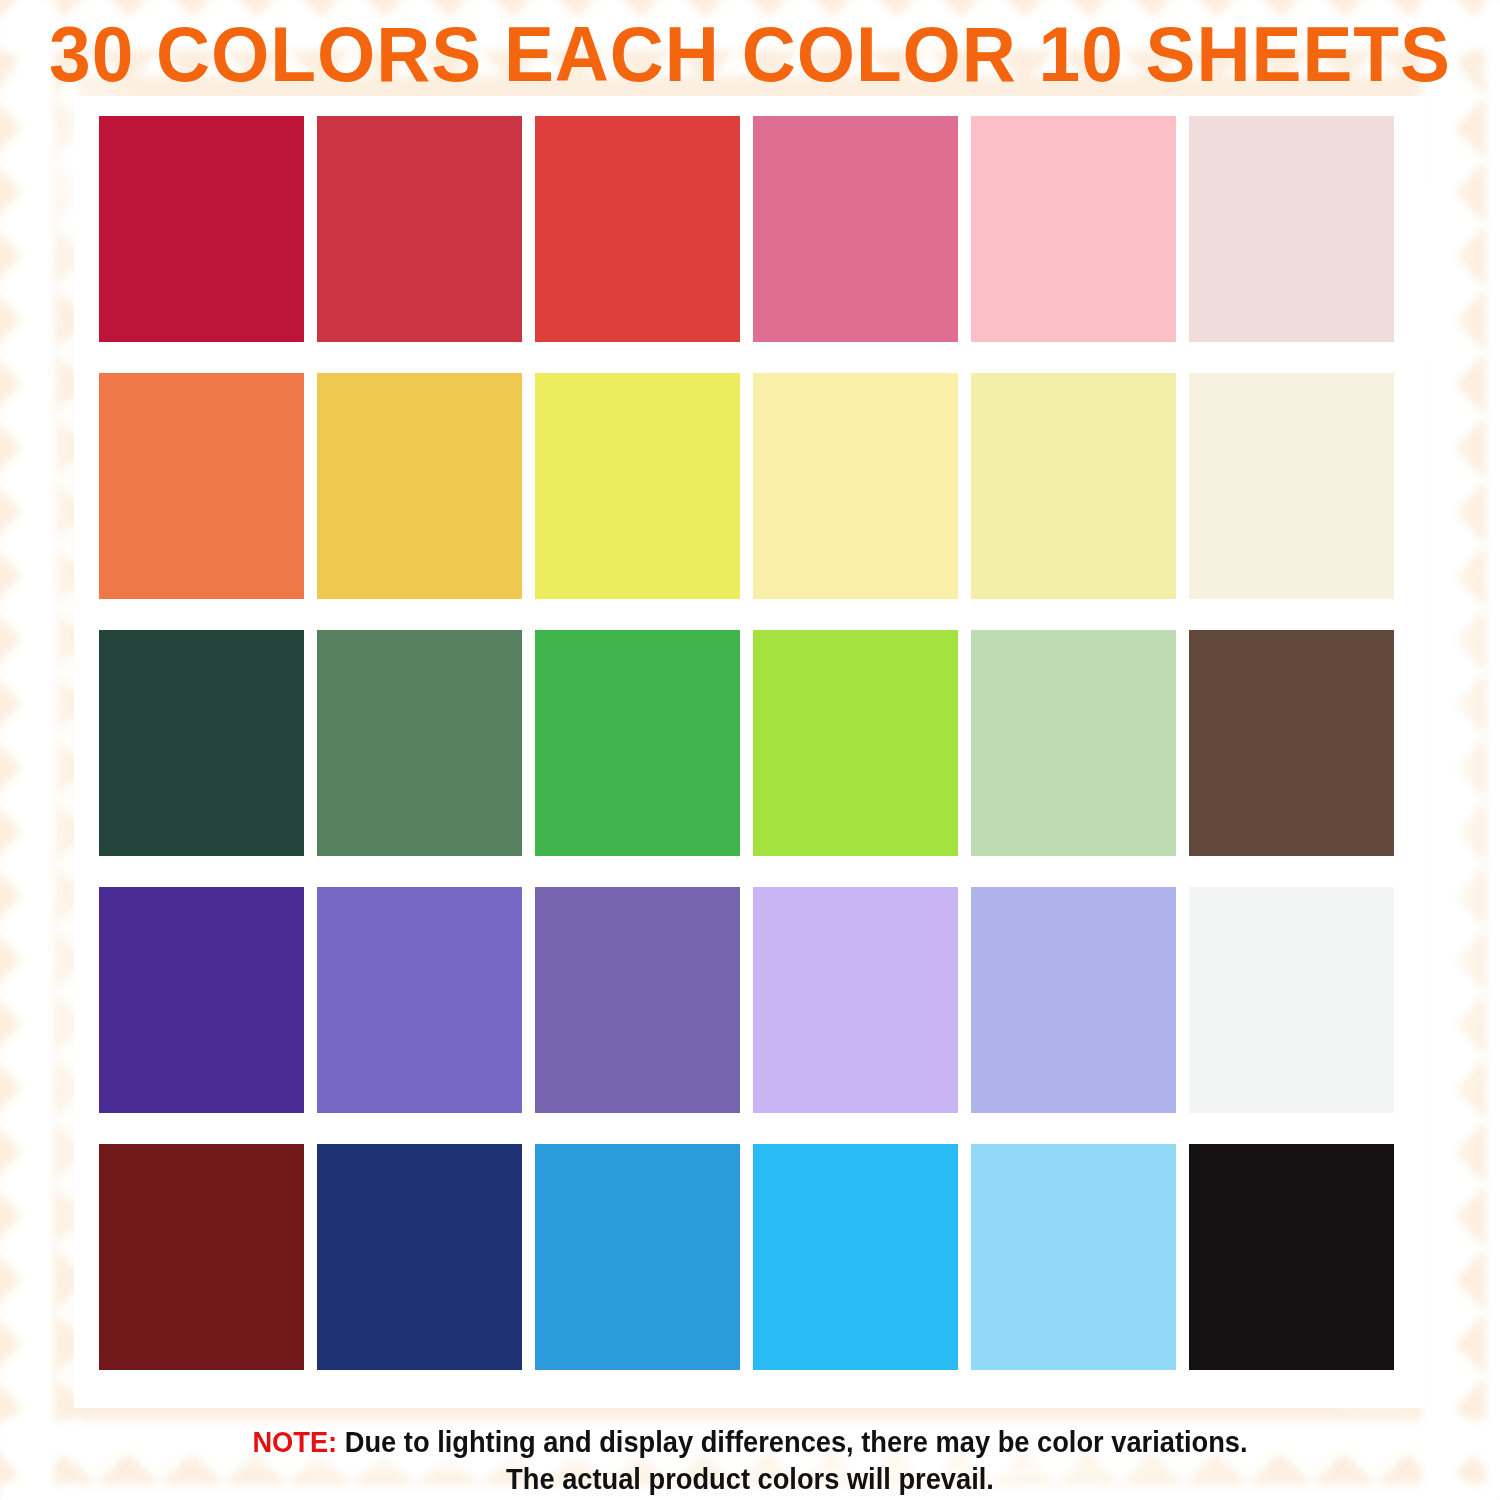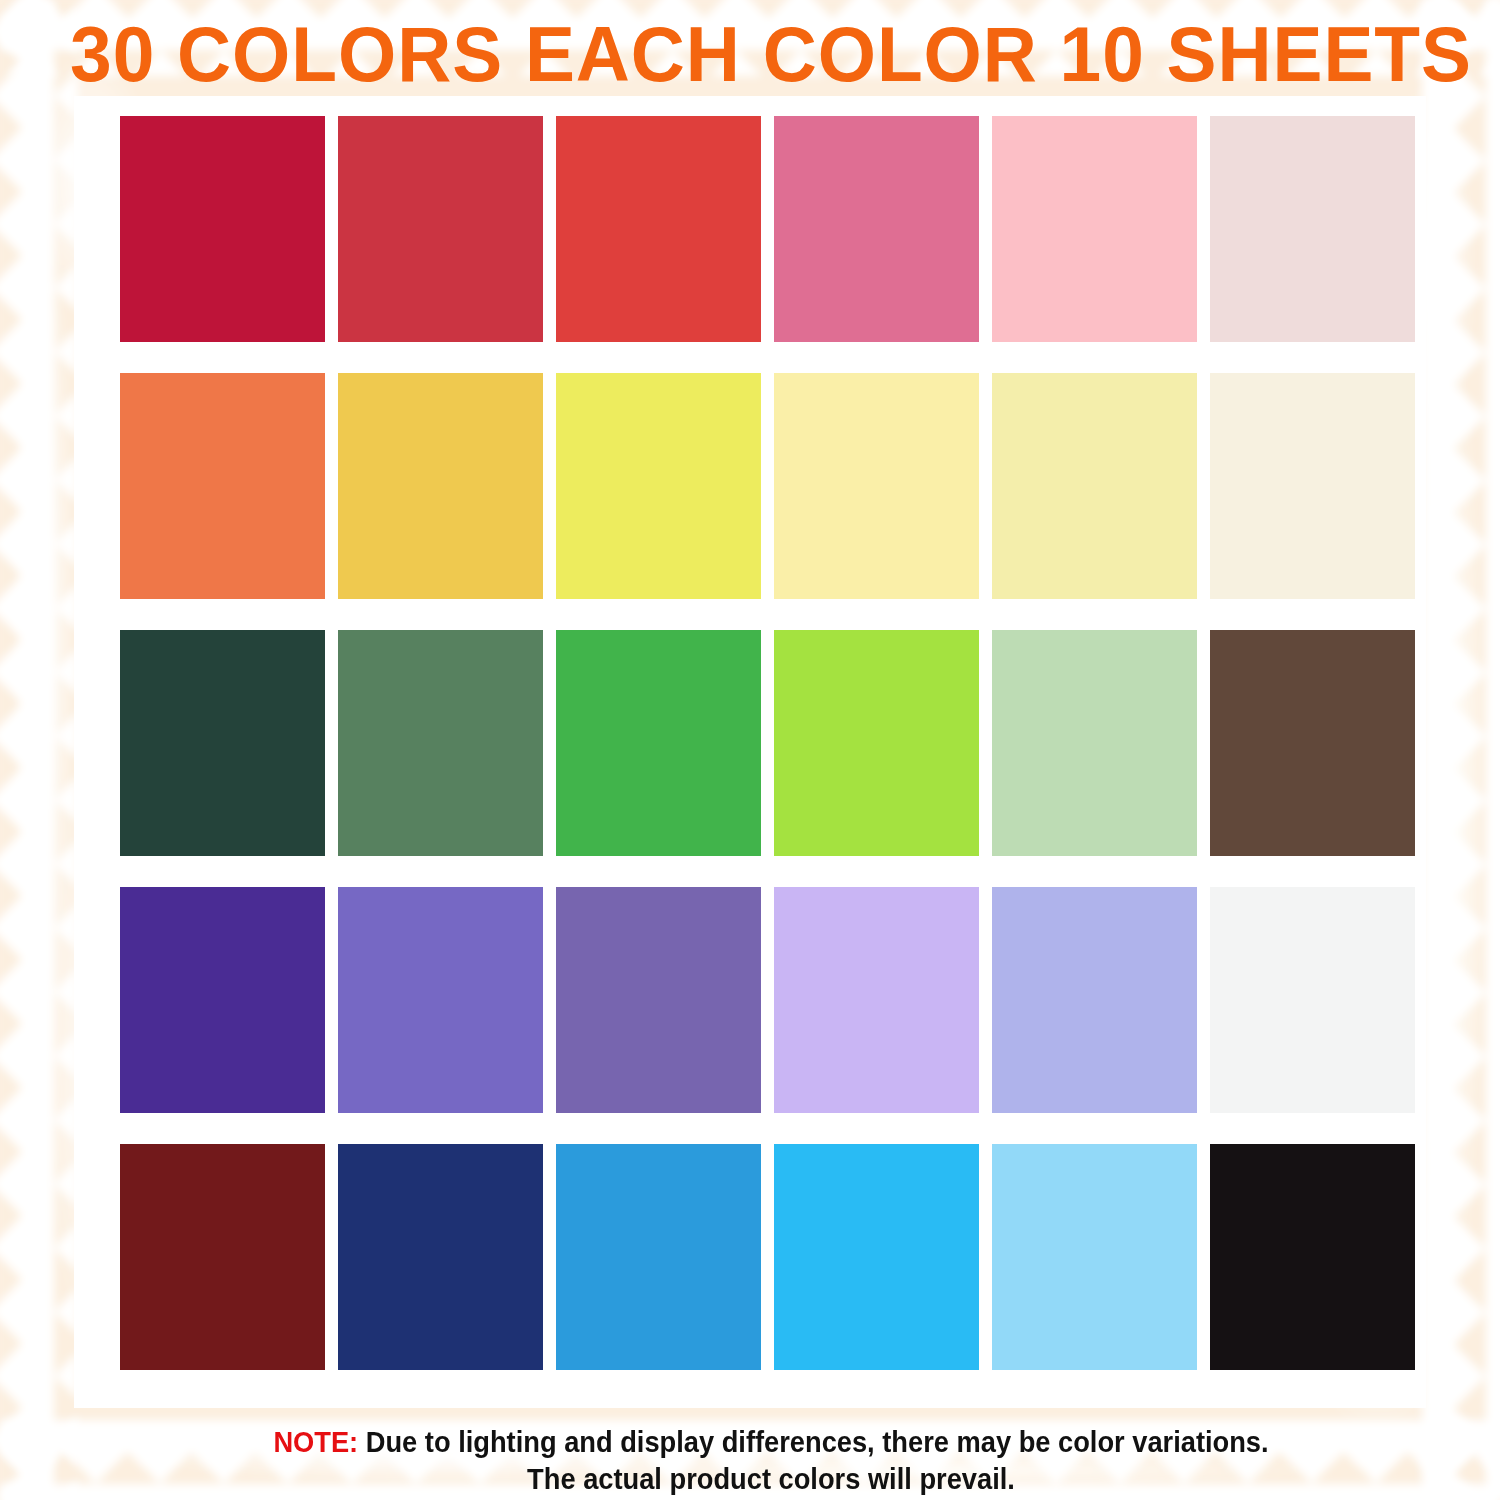--- a/index.html
+++ b/index.html
@@ -74,21 +74,20 @@
     top: 96px;
     width: 1352px;
     height: 1312px;
     background: #FFFFFF;
     filter: blur(0.4px);
   }
 
   #page {
     position: absolute;
     inset: 0;
-    margin-left: 21px;
   }
 
   
   #title {
     position: absolute;
     left: 0; top: 6px;
     width: 1500px;
     text-align: center;
     font-family: "Liberation Sans Narrow", "Liberation Sans", sans-serif;
     font-size: 78px;

